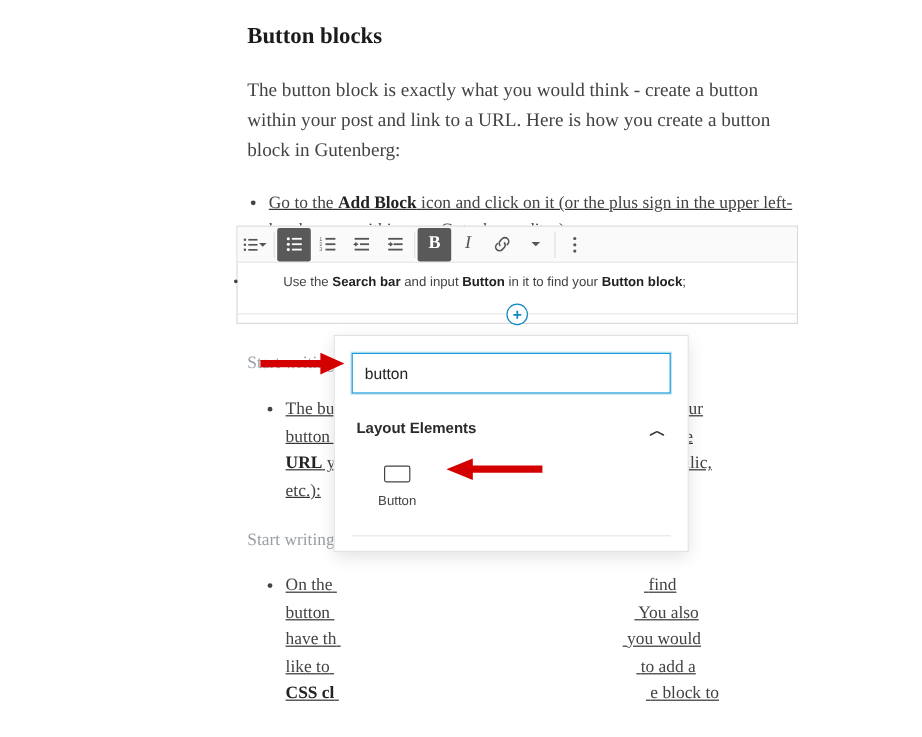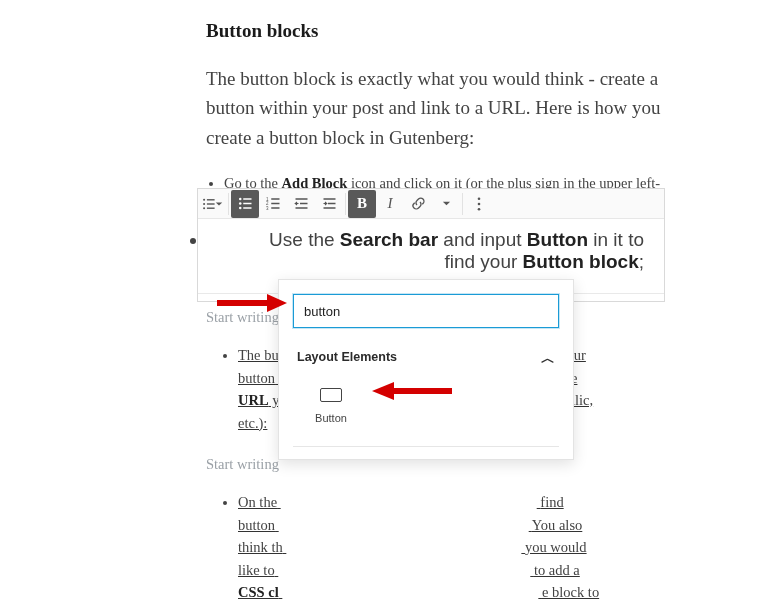--- a/index.html
+++ b/index.html
@@ -20,21 +20,21 @@
     width: 470px;
   }
   h2.title {
     font-family: Georgia, serif;
     font-size: 19px;
     font-weight: 900;
     color: #1b1b1b;
     margin: 0 0 22px 0;
   }
   p.intro {
-    font-size: 19px;
+    font-size: 16px;
     line-height: 1.55;
     color: #434343;
     margin: 0 0 20px 0;
   }
   ul.bullets {
     margin: 0 0 22px 18px;
     padding: 0;
     text-decoration: underline;
   }
   ul.bullets > li {
@@ -84,25 +84,24 @@
   }
   .tb-sep {
     width: 1px;
     height: 22px;
     background: #e2e2e2;
     margin: 0 2px;
   }
   .tb-btn svg { fill: currentColor; }
   .toolbar-bullet {
     padding: 10px 20px 12px 28px;
-    font-size: 19px;
+    font-size: 11px;
     color: #434343;
     list-style: disc;
     margin-left: 10px;
-    text-align: right;
   }
   .add-block-line {
     text-align: center;
     height: 16px;
     position: relative;
   }
   .add-block-line::before {
     content: '';
     position: absolute;
     left: 0; right: 0; top: 8px;
@@ -220,21 +219,21 @@
   <div class="placeholder">Start writing</div>
 
   <ul class="bullets">
     <li style="margin-left:14px">
       <span>On the</span>
       <span style="display:inline-block;width:256px"></span>
       <span>find</span><br>
       <span>button</span>
       <span style="display:inline-block;width:250px"></span>
       <span>You also</span><br>
-      <span>think th</span>
+      <span>have th</span>
       <span style="display:inline-block;width:235px"></span>
       <span>you would</span><br>
       <span>like to</span>
       <span style="display:inline-block;width:252px"></span>
       <span>to add a</span><br>
       <b>CSS cl</b>
       <span style="display:inline-block;width:256px"></span>
       <span>e block to</span><br>
     </li>
   </ul>

